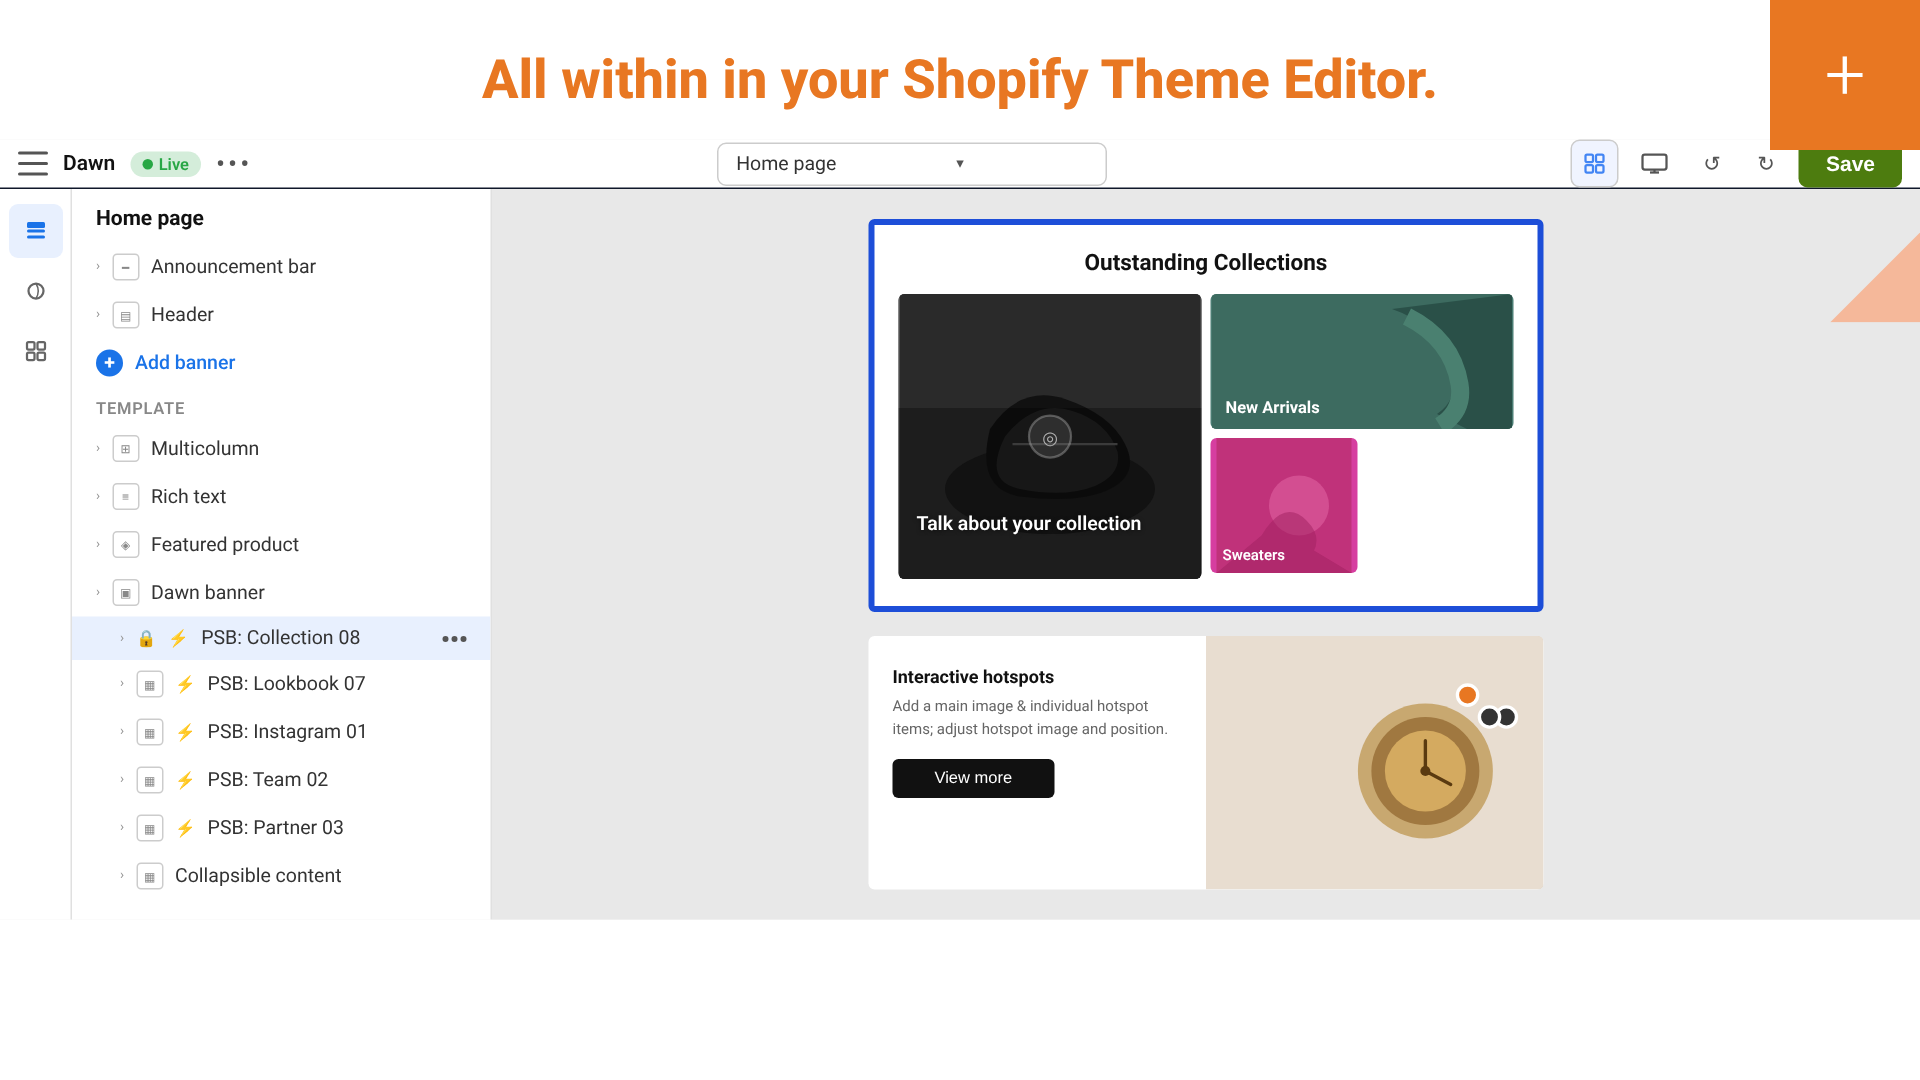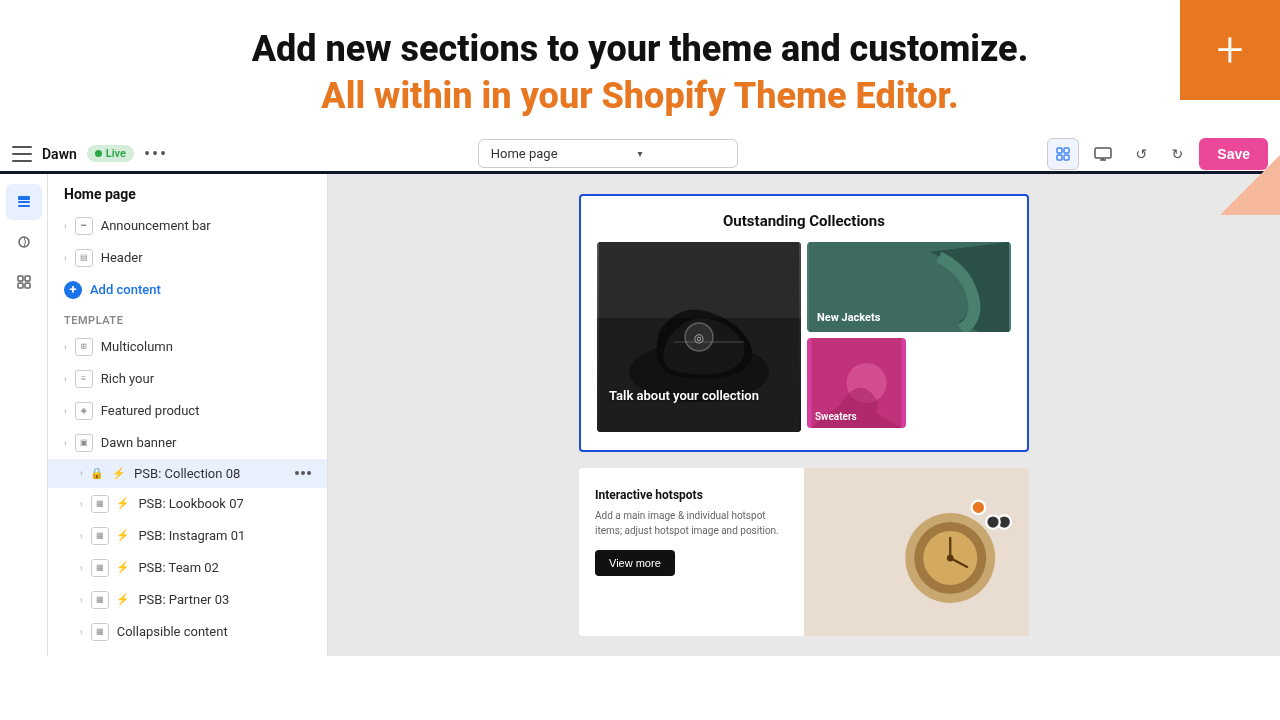--- a/index.html
+++ b/index.html
@@ -59,21 +59,21 @@
       display: flex;
       height: 520px;
       background: #f0f0f0;
     }
 
     
     .topbar {
       display: flex;
       align-items: center;
       background: #fff;
-      border-bottom: 3px solid #0f172a;
+      border-bottom: 1px solid #0f172a;
       padding: 0 12px;
       height: 48px;
       gap: 0;
     }
     .topbar-left {
       display: flex;
       align-items: center;
       gap: 10px;
     }
     .sidebar-toggle-icon {
@@ -168,21 +168,21 @@
       border: none;
       background: none;
       cursor: pointer;
       display: flex;
       align-items: center;
       justify-content: center;
       font-size: 14px;
       color: #555;
     }
     .save-btn {
-      background: #ec4899;
+      background: #4d7c0f;
       color: #fff;
       border: none;
       border-radius: 6px;
       padding: 8px 18px;
       font-size: 14px;
       font-weight: 600;
       cursor: pointer;
     }
 
     
@@ -313,21 +313,21 @@
       padding: 20px;
       display: flex;
       flex-direction: column;
       align-items: center;
       gap: 16px;
     }
 
     
     .collection-card {
       background: #fff;
-      border: 2px solid #1d4ed8;
+      border: 4px solid #1d4ed8;
       border-radius: 4px;
       width: 450px;
       padding: 16px;
     }
     .collection-title {
       font-size: 15px;
       font-weight: 700;
       text-align: center;
       margin-bottom: 12px;
       color: #111;
@@ -433,21 +433,21 @@
     .hotspot-desc {
       font-size: 10px;
       color: #666;
       line-height: 1.5;
       margin-bottom: 12px;
     }
     .view-more-btn {
       background: #111;
       color: #fff;
       border: none;
-      padding: 7px 14px;
+      padding: 7px 28px;
       border-radius: 4px;
       font-size: 11px;
       cursor: pointer;
       font-weight: 500;
     }
     .hotspot-right {
       background: #f0f0f0;
       position: relative;
       overflow: hidden;
     }
@@ -457,21 +457,20 @@
       background: linear-gradient(135deg, #e0d5c5 0%, #d4c5a9 100%);
       display: flex;
       align-items: center;
       justify-content: center;
     }
   </style>
 </head>
 <body>
 
 <div class="top-banner">
-  <div class="main-title">Add new sections to your theme and customize.</div>
   <div class="sub-title">All within in your Shopify Theme Editor.</div>
 </div>
 
 <div class="orange-btn">
   <span class="plus-icon">+</span>
 </div>
 <div class="orange-corner"></div>
 
 <div class="editor-area">
   <div style="display:flex; flex-direction:column; flex:1;">
@@ -550,34 +549,34 @@
           <span>Announcement bar</span>
         </div>
         <div class="sidebar-item">
           <span class="arrow">›</span>
           <span class="icon-box">▤</span>
           <span>Header</span>
         </div>
 
         <div class="add-section-item">
           <span class="add-section-plus">+</span>
-          <span>Add content</span>
+          <span>Add banner</span>
         </div>
 
         <div class="template-label">TEMPLATE</div>
 
         <div class="sidebar-item">
           <span class="arrow">›</span>
           <span class="icon-box">⊞</span>
           <span>Multicolumn</span>
         </div>
         <div class="sidebar-item">
           <span class="arrow">›</span>
           <span class="icon-box">≡</span>
-          <span>Rich your</span>
+          <span>Rich text</span>
         </div>
         <div class="sidebar-item">
           <span class="arrow">›</span>
           <span class="icon-box">◈</span>
           <span>Featured product</span>
         </div>
         <div class="sidebar-item">
           <span class="arrow">›</span>
           <span class="icon-box">▣</span>
           <span>Dawn banner</span>
@@ -647,21 +646,21 @@
               <div class="col-main-label">Talk about your collection</div>
             </div>
 
             <div style="display:flex; flex-direction:column; gap:6px;">
               <div class="col-right-top">
                 <svg width="100%" height="90" viewBox="0 0 200 90" xmlns="http://www.w3.org/2000/svg">
                   <rect width="200" height="90" fill="#3d6b60"></rect>
                   <path d="M120 10 Q150 20 160 50 Q165 70 150 80 L170 90 L200 90 L200 0 Z" fill="#2a5048"></path>
                   <path d="M130 15 Q160 30 165 60 Q168 78 152 88" stroke="#4a8070" stroke-width="12" fill="none"></path>
                 </svg>
-                <div class="col-right-top-label">New Jackets</div>
+                <div class="col-right-top-label">New Arrivals</div>
               </div>
               <div style="display:grid; grid-template-columns:1fr 1fr; gap:6px;">
                 <div class="col-small">
                   <svg width="100%" height="90" viewBox="0 0 90 90" xmlns="http://www.w3.org/2000/svg">
                     <rect width="90" height="90" fill="#c0327a"></rect>
                     <circle cx="55" cy="45" r="20" fill="#e060a0" opacity="0.6"></circle>
                     <path d="M30 65 Q45 40 60 55 Q70 65 65 75 L90 90 L0 90Z" fill="#a02060" opacity="0.5"></path>
                   </svg>
                   <div class="col-small-label">Sweaters</div>
                 </div>

